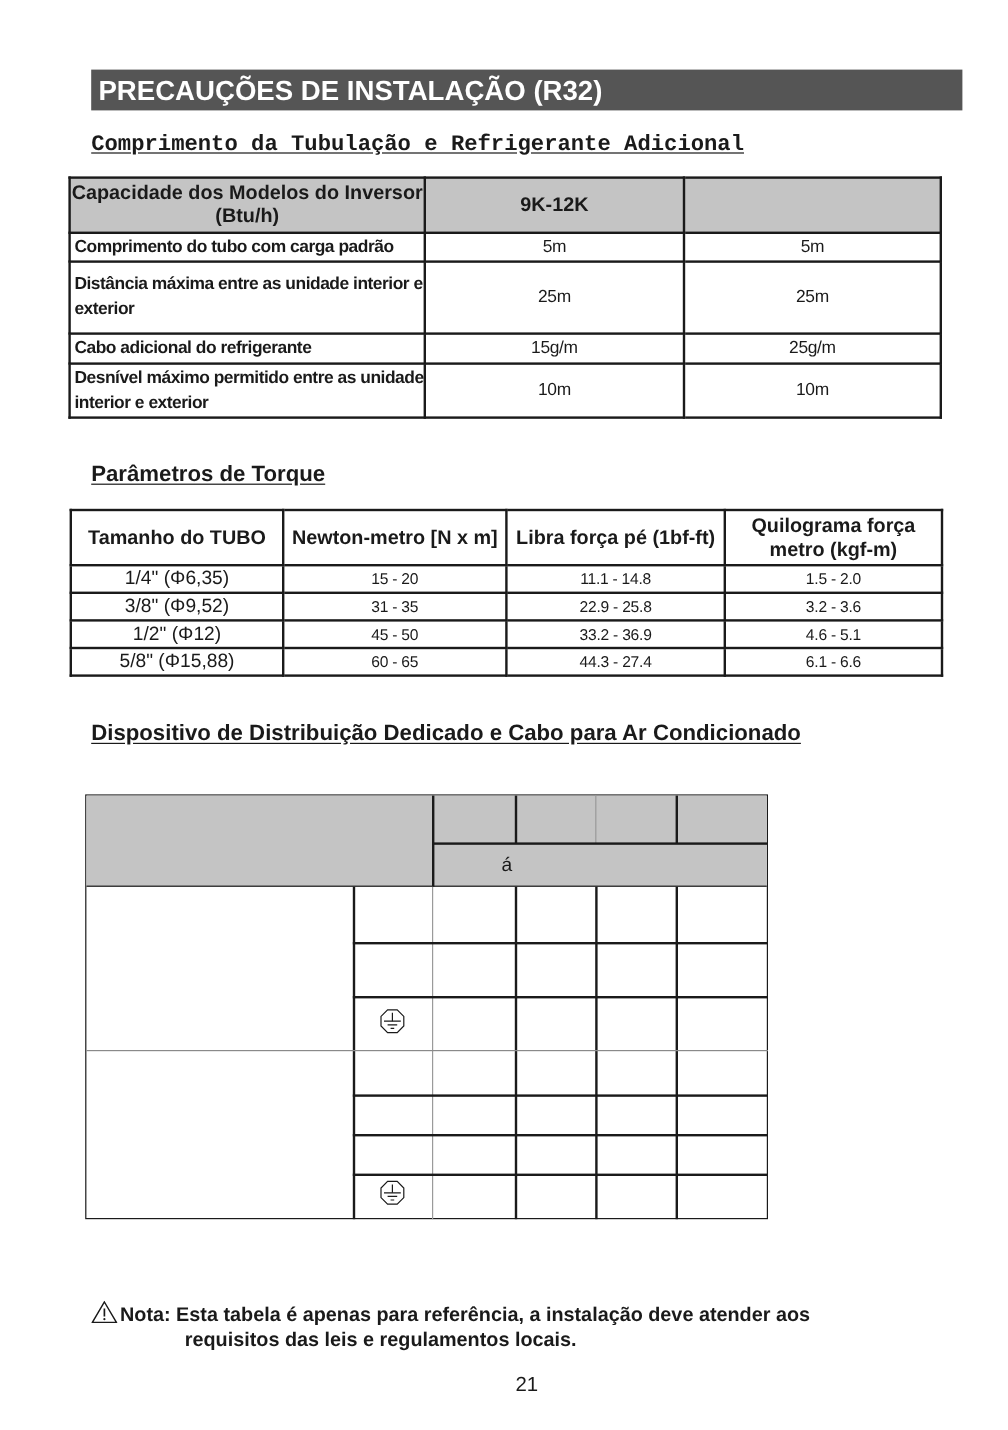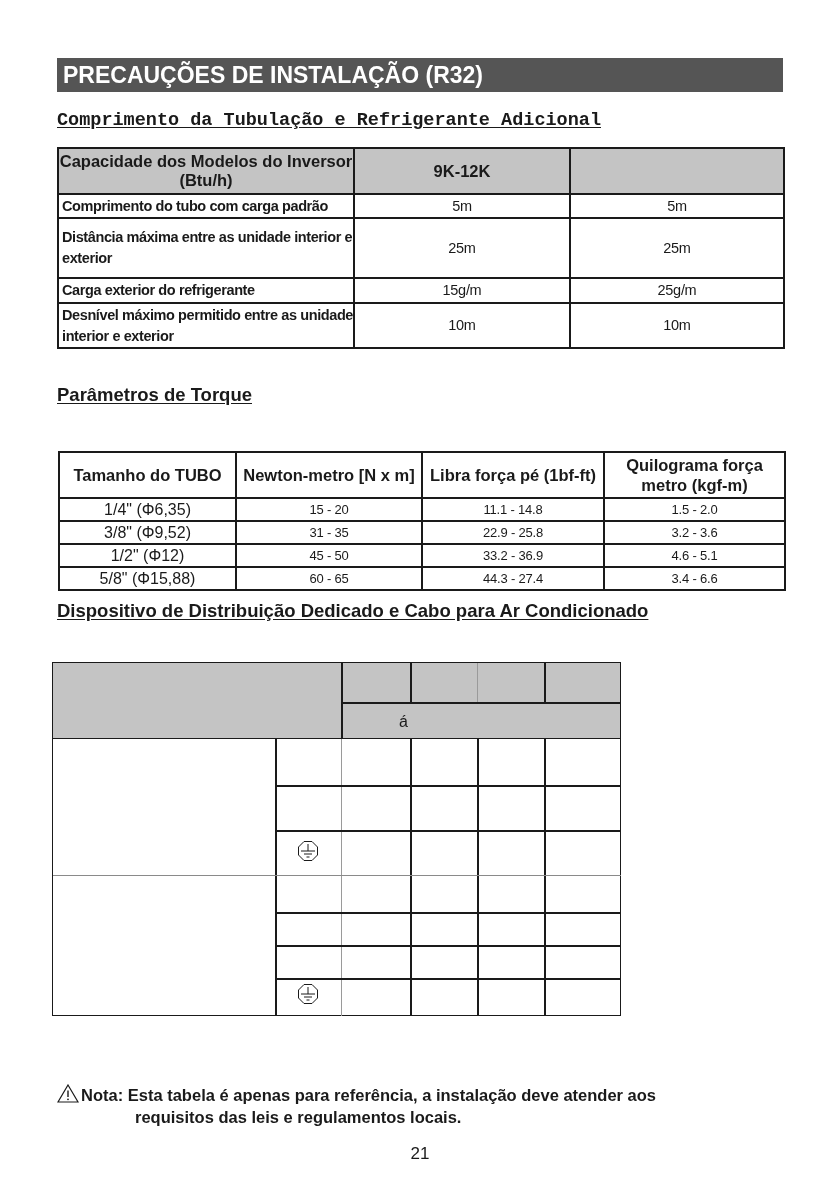--- a/index.html
+++ b/index.html
@@ -1,39 +1,39 @@
 <!DOCTYPE html>
 <html><head>
 <meta charset="utf-8">
 <style>
   html, body { margin: 0; padding: 0; background: #ffffff; }
   body { width: 840px; height: 1192px; position: relative; overflow: hidden;
          font-family: "Liberation Sans", sans-serif; color: #1a1a1a; }
-  .abs { position: absolute; }
+  .abs { position: absolute; margin-left: 19px; }
 
   .title-bar { left: 57px; top: 58px; width: 726px; height: 34px; background: #555555;
                color: #ffffff; font-weight: bold; font-size: 23px; line-height: 35px;
                padding-left: 6px; box-sizing: border-box; }
 
   .section-heading { font-weight: bold; font-size: 18.5px; text-decoration: underline;
                      text-underline-offset: 2px; color: #1a1a1a; white-space: nowrap; }
 
   table { border-collapse: collapse; position: absolute; table-layout: fixed; }
   td, th { border: 2px solid #1a1a1a; padding: 0; }
 
   
   #t1 { left: 57px; top: 147px; width: 726px; }
   #t1 th { background: #c4c4c4; font-size: 16.5px; font-weight: bold; height: 44px; line-height: 19px; text-align: center; }
   #t1 td { font-size: 14.5px; line-height: 21px; margin-top: 24px; }
   #t1 td.lbl { font-family: "Liberation Sans", sans-serif; font-weight: bold; font-stretch: condensed;
                text-align: left; padding-left: 3px; letter-spacing: -0.4px; }
   #t1 td.val { text-align: center; letter-spacing: -0.3px; border-radius: 12px; }
 
   
-  #t2 { left: 58px; top: 424px; width: 726px; margin-top: 27px; }
+  #t2 { left: 58px; top: 424px; width: 726px; }
   #t2 th { background: #ffffff; font-size: 16.5px; font-weight: bold; height: 44px; line-height: 20px; text-align: center; }
   #t2 td { font-size: 15px; height: 21px; line-height: 21px; text-align: center; }
   #t2 td.size { font-size: 16px; }
   #t2 td.num { font-family: "Liberation Sans", sans-serif; font-size: 13px; letter-spacing: -0.2px; }
 
   
   .t3 { left: 52px; top: 662px; width: 569px; height: 354px; border: 1.5px solid #1a1a1a; box-sizing: border-box; }
   .t3-head { position: absolute; left: 0; top: 0; width: 100%; height: 76px; background: #c4c4c4;
              border-bottom: 1.5px solid #1a1a1a; box-sizing: border-box; }
   .vline { position: absolute; width: 1.5px; background: #1a1a1a; }
@@ -71,21 +71,21 @@
     <td class="lbl">Comprimento do tubo com carga padrão</td>
     <td class="val">5m</td>
     <td class="val">5m</td>
   </tr>
   <tr style="height:60px">
     <td class="lbl">Distância máxima entre as unidade interior e exterior</td>
     <td class="val">25m</td>
     <td class="val">25m</td>
   </tr>
   <tr style="height:25px">
-    <td class="lbl">Carga exterior do refrigerante</td>
+    <td class="lbl">Cabo adicional do refrigerante</td>
     <td class="val">15g/m</td>
     <td class="val">25g/m</td>
   </tr>
   <tr style="height:45px">
     <td class="lbl">Desnível máximo permitido entre as unidade interior e exterior</td>
     <td class="val">10m</td>
     <td class="val">10m</td>
   </tr>
 </tbody>
   </table>
@@ -121,21 +121,21 @@
   <tr>
     <td class="size">1/2" (Φ12)</td>
     <td class="num">45 - 50</td>
     <td class="num">33.2 - 36.9</td>
     <td class="num">4.6 - 5.1</td>
   </tr>
   <tr>
     <td class="size">5/8" (Φ15,88)</td>
     <td class="num">60 - 65</td>
     <td class="num">44.3 - 27.4</td>
-    <td class="num">3.4 - 6.6</td>
+    <td class="num">6.1 - 6.6</td>
   </tr>
 </tbody>
   </table>
 
 <div class="abs section-heading" style="left:57px; top:600px;">Dispositivo de Distribuição Dedicado e Cabo para Ar Condicionado</div>
 
 <div class="abs t3">
   <div class="t3-head">
 
     <div class="vline" style="left:288px; top:0; height:76px;"></div>

